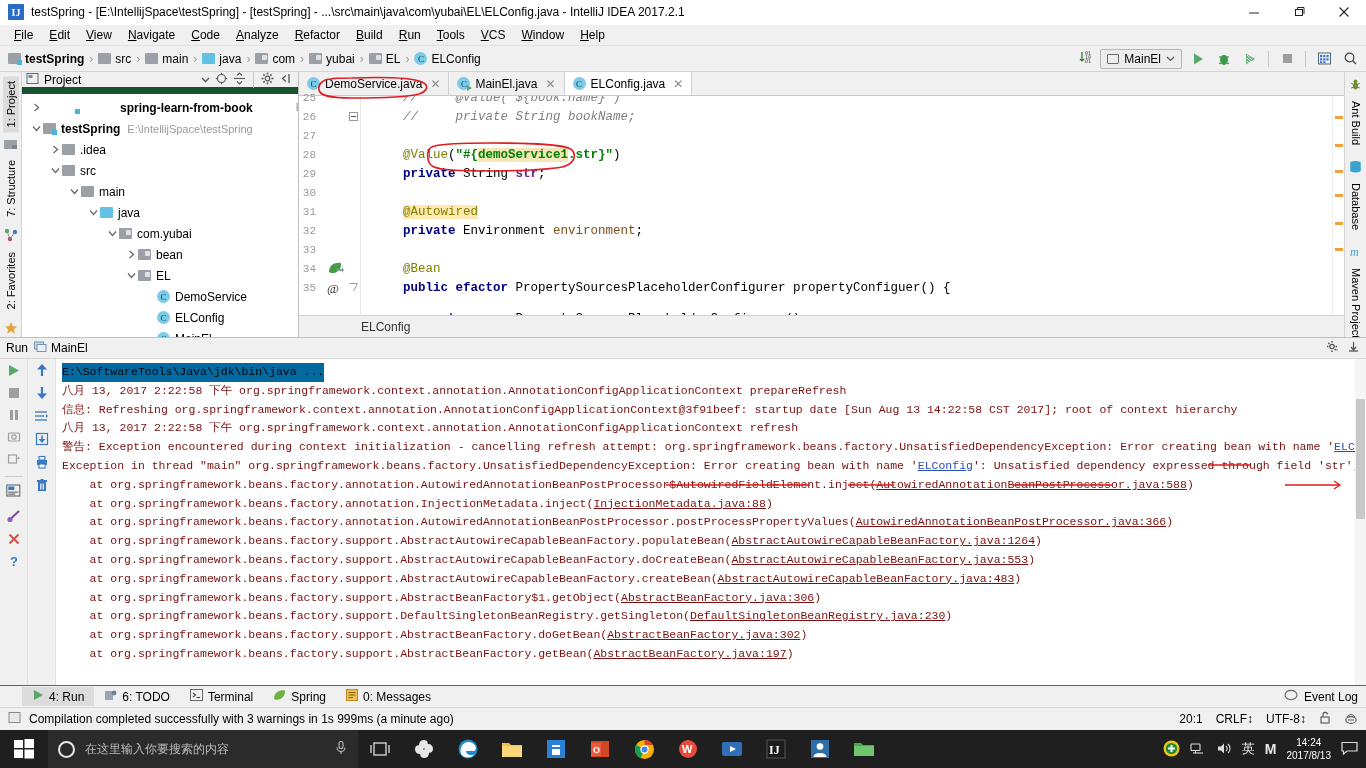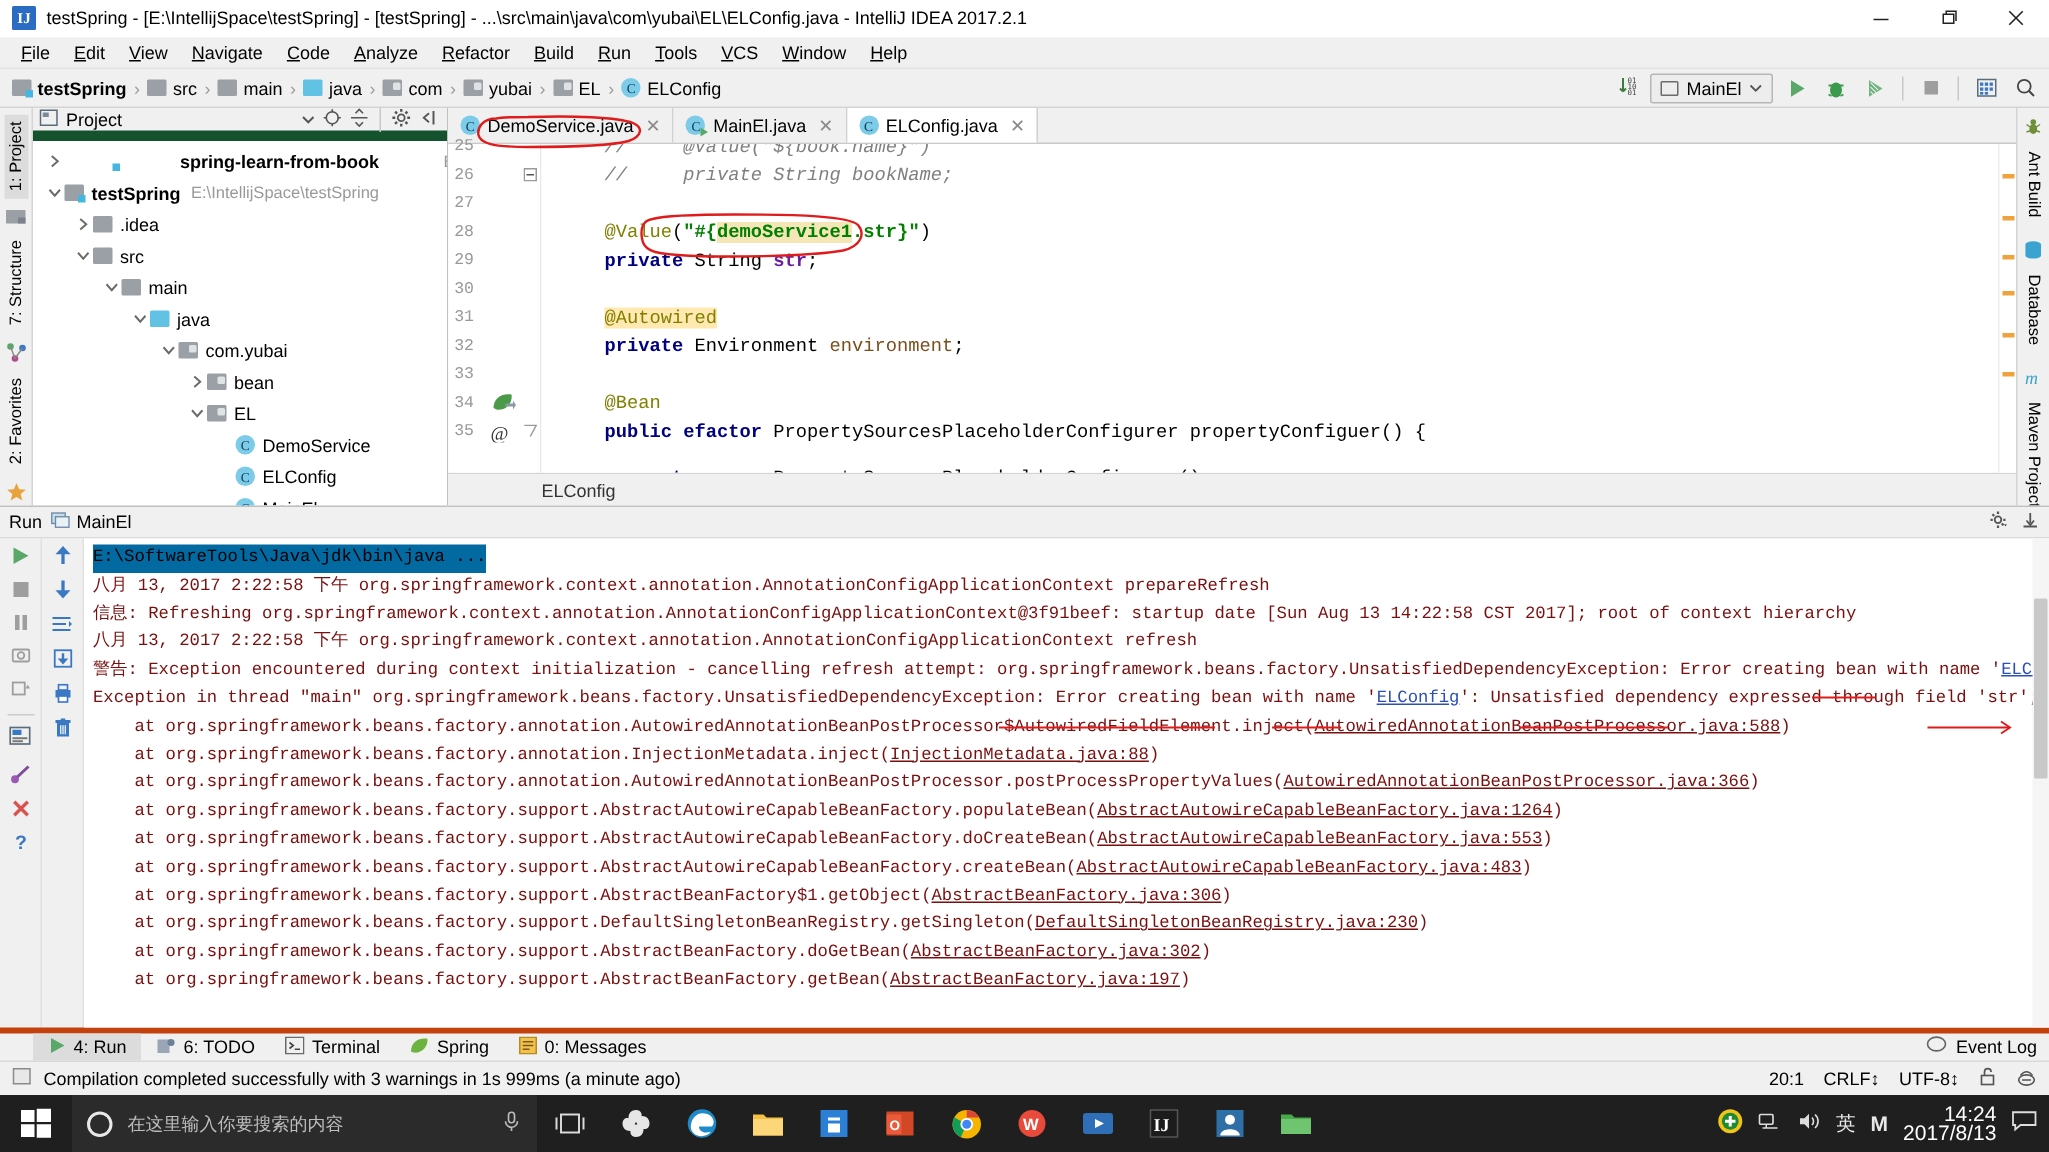--- a/index.html
+++ b/index.html
@@ -189,21 +189,21 @@
   .conl { position:absolute; white-space:pre; left:6px; color:#7a0f0f; }
   .conl.hdr { color:#000; background:#0369a1; }
   .lnk { color:#7a0f0f; text-decoration:underline; }
   .blnk { color:#2a4fb5; text-decoration:underline; }
   .con-sb { position:absolute; right:0; top:0; width:11px; bottom:0; background:#f5f5f5; }
   .con-thumb { position:absolute; right:1px; width:9px; background:#c8c8c8; border-radius:1px; }
 
   
   .btabs {
     height:22px; flex:0 0 22px; background:#f0f0f0; display:flex; align-items:center;
-    padding-left:22px; gap:0px; border-top:4px solid #c2410c;
+    padding-left:22px; gap:0px; border-top:1px solid #c2410c;
   }
   .btab { display:flex; align-items:center; gap:5px; font-size:12px; padding:2px 10px; }
   .btab.active { background:#dcdcdc; }
   .btabs-right { margin-left:auto; display:flex; align-items:center; gap:6px; padding-right:8px; font-size:12px; }
 
   
   .status {
     height:23px; flex:0 0 23px; background:#f0f0f0; display:flex; align-items:center;
     padding:0 8px; gap:8px; font-size:12px; border-top:1px solid #d9d9d9;
   }
@@ -215,21 +215,21 @@
   }
   .tb-start { width:48px; height:38px; display:flex; align-items:center; justify-content:center; }
   .tb-search {
     width:310px; height:38px; background:#2b2b2b; display:flex; align-items:center; gap:10px; padding:0 10px;
     color:#bdbdbd; font-size:12px;
   }
   .circ { width:17px; height:17px; border:2px solid #e8e8e8; border-radius:50%; }
   .tb-icons { display:flex; align-items:center; height:38px; }
   .tb-ic { width:44px; height:38px; display:flex; align-items:center; justify-content:center; }
   .tb-tray { margin-left:auto; display:flex; align-items:center; gap:10px; padding-right:8px; color:#e8e8e8; font-size:11px; }
-  .clock { text-align:right; line-height:13px; font-size:14px; color:#fff; }
+  .clock { text-align:center; line-height:13px; font-size:10px; color:#fff; }
 
   
   .annot { position:absolute; pointer-events:none; left:0; top:0; width:1366px; height:768px; }
 </style>
 </head>
 <body>
 
 <div class="app">
 
   <div class="titlebar">

